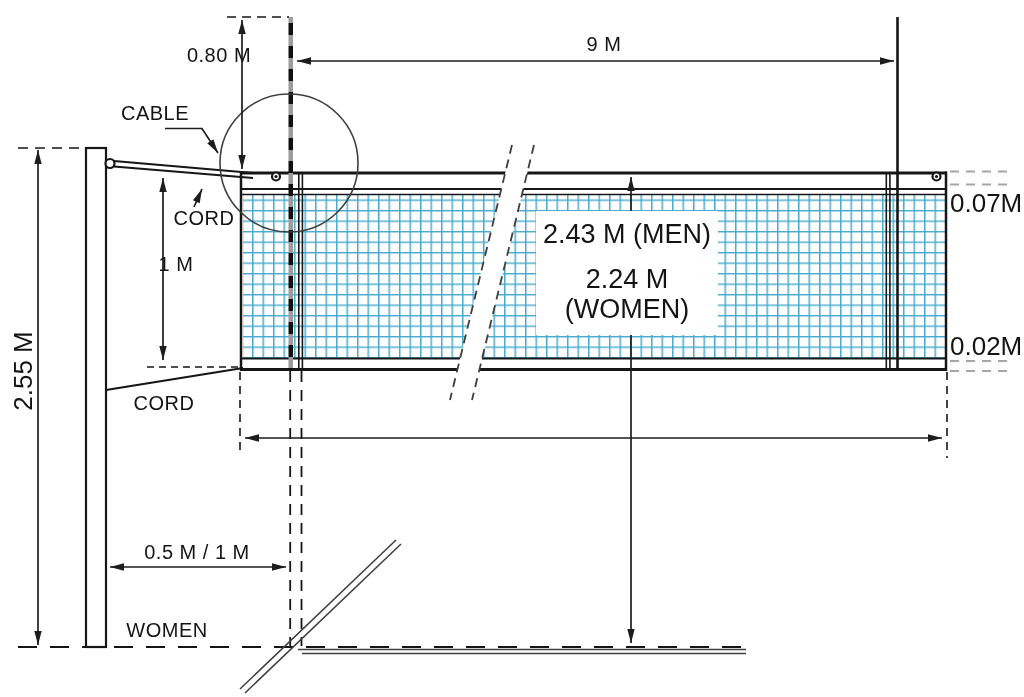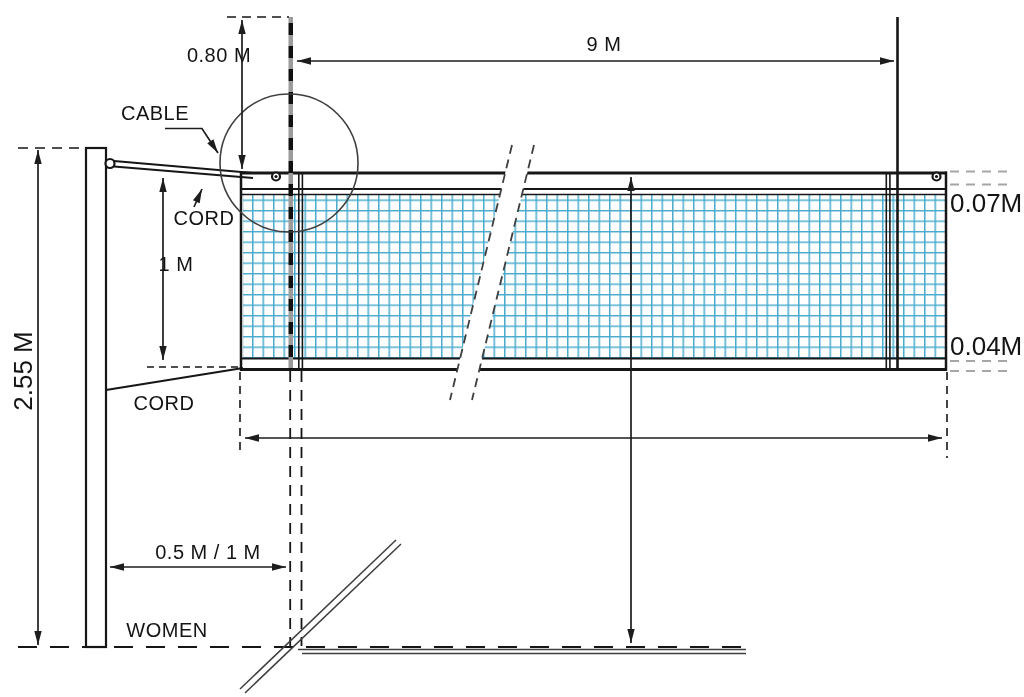--- a/index.html
+++ b/index.html
@@ -155,19 +155,24 @@
   </g>
 </svg>
 
 <div class="lbl" style="left:219px;top:55px;">0.80 M</div>
 <div class="lbl" style="left:604px;top:44px;">9 M</div>
 <div class="lbl" style="left:155px;top:113px;text-align:center;">CABLE</div>
 <div class="lbl" style="left:204px;top:218px;">CORD</div>
 <div class="lbl" style="left:176px;top:264px;">1 M</div>
 <div class="lbl rot small" style="left:24px;top:371px;">2.55 M</div>
 <div class="lbl" style="left:164px;top:403px;">CORD</div>
-<div class="lbl" style="left:208px;top:552px;">0.5 M / 1 M</div>
+<div class="lbl" style="left:197px;top:552px;">0.5 M / 1 M</div>
 <div class="lbl" style="left:167px;top:630px;">WOMEN</div>
 <div class="lbl small leftal" style="left:950px;top:204px;">0.07M</div>
-<div class="lbl small leftal" style="left:950px;top:347px;">0.04M</div>
+<div class="lbl small leftal" style="left:950px;top:347px;">0.02M</div>
 
+<div id="heightsBox">
+  <div class="row1">2.43 M (MEN)</div>
+  <div class="row2">2.24 M</div>
+  <div class="row3">(WOMEN)</div>
+</div>
 
 </div>
 
 </body></html>

